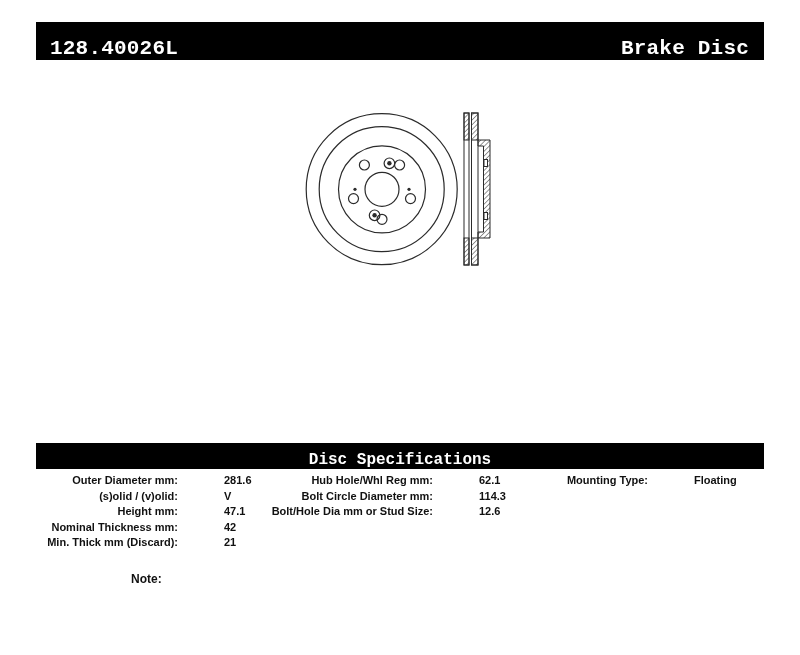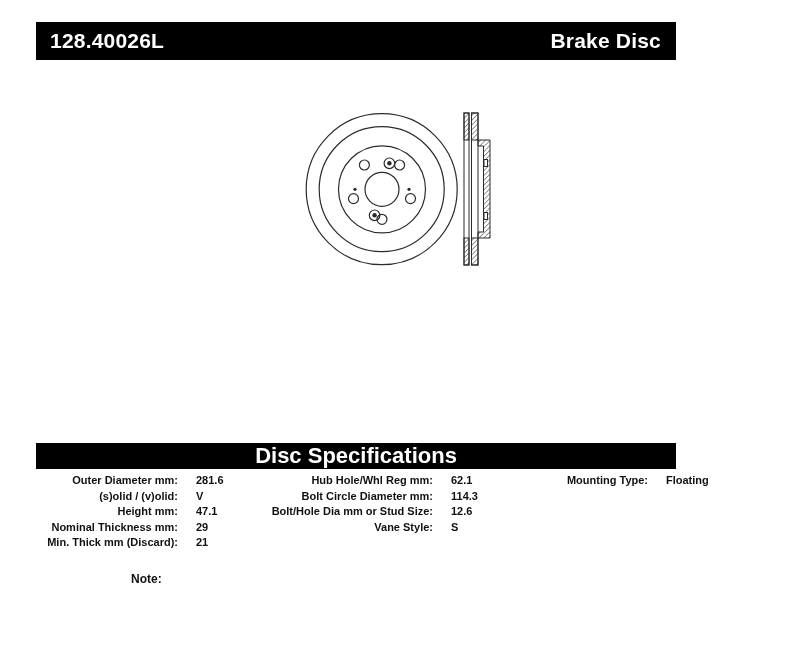--- a/index.html
+++ b/index.html
@@ -2,34 +2,34 @@
 <html><head>
 <meta charset="utf-8">
 <style>
   html, body { margin: 0; padding: 0; background: #ffffff; }
   body {
     width: 800px; height: 655px; position: relative; overflow: hidden;
     font-family: "Liberation Sans", "DejaVu Sans", sans-serif;
     color: #111111;
   }
   .bar {
-    position: absolute; left: 36px; width: 640px; background: #000000;
-    color: #ffffff; display: flex; align-items: center; box-sizing: border-box;
+    position: absolute; left: 36px; width: 728px; background: #000000;
+    color: #ffffff; display: flex; align-items: flex-end; box-sizing: border-box; font-family: Liberation Mono, monospace;
   }
   .header-bar { top: 22px; height: 38px; justify-content: space-between;
     padding: 0 15px 0 14px; font-size: 21px; font-weight: bold; letter-spacing: 0.2px; }
   .section-bar { top: 443px; height: 26px; justify-content: center;
-    font-size: 22px; font-weight: bold; }
+    font-size: 16px; font-weight: bold; }
   .drawing { position: absolute; left: 280px; top: 95px; }
   .spec-col { position: absolute; top: 474px; }
   .col-left { left: 36px; width: 250px; }
   .col-mid { left: 286px; width: 260px; }
   .col-right { left: 534px; width: 218px; }
   .spec-row { display: flex; height: 15.6px; align-items: baseline;
-    font-size: 11px; font-weight: bold; white-space: nowrap; }
+    font-size: 11px; font-weight: bold; white-space: nowrap; gap: 28px; }
   .spec-label { display: flex; justify-content: flex-end; flex: 0 0 auto; }
   .col-left .spec-label { width: 142px; }
   .col-mid .spec-label { width: 147px; align-items: center; }
   .col-right .spec-label { width: 114px; }
   .spec-value { margin-left: 18px; }
   .note { position: absolute; left: 95px; top: 572px;
     font-size: 12px; font-weight: bold; margin-left: 36px; }
 </style>
 </head>
 <body>
@@ -108,21 +108,21 @@
   <div class="spec-row">
     <div class="spec-label">
         <span>Height mm:</span>
       </div>
     <div class="spec-value">47.1</div>
   </div>
   <div class="spec-row">
     <div class="spec-label">
         <span>Nominal Thickness mm:</span>
       </div>
-    <div class="spec-value">29</div>
+    <div class="spec-value">42</div>
   </div>
   <div class="spec-row">
     <div class="spec-label">
         <span>Min. Thick mm (Discard):</span>
       </div>
     <div class="spec-value">21</div>
   </div>
 </div>
 
 <div class="spec-col col-mid">
@@ -137,26 +137,20 @@
         <span>Bolt Circle Diameter mm:</span>
       </div>
     <div class="spec-value">114.3</div>
   </div>
   <div class="spec-row">
     <div class="spec-label">
         <span>Bolt/Hole Dia mm or Stud Size:</span>
       </div>
     <div class="spec-value">12.6</div>
   </div>
-  <div class="spec-row">
-    <div class="spec-label">
-        <span>Vane Style:</span>
-      </div>
-    <div class="spec-value">S</div>
-  </div>
 </div>
 
 <div class="spec-col col-right">
   <div class="spec-row">
     <div class="spec-label">
         <span>Mounting Type:</span>
       </div>
     <div class="spec-value">Floating</div>
   </div>
 </div>

